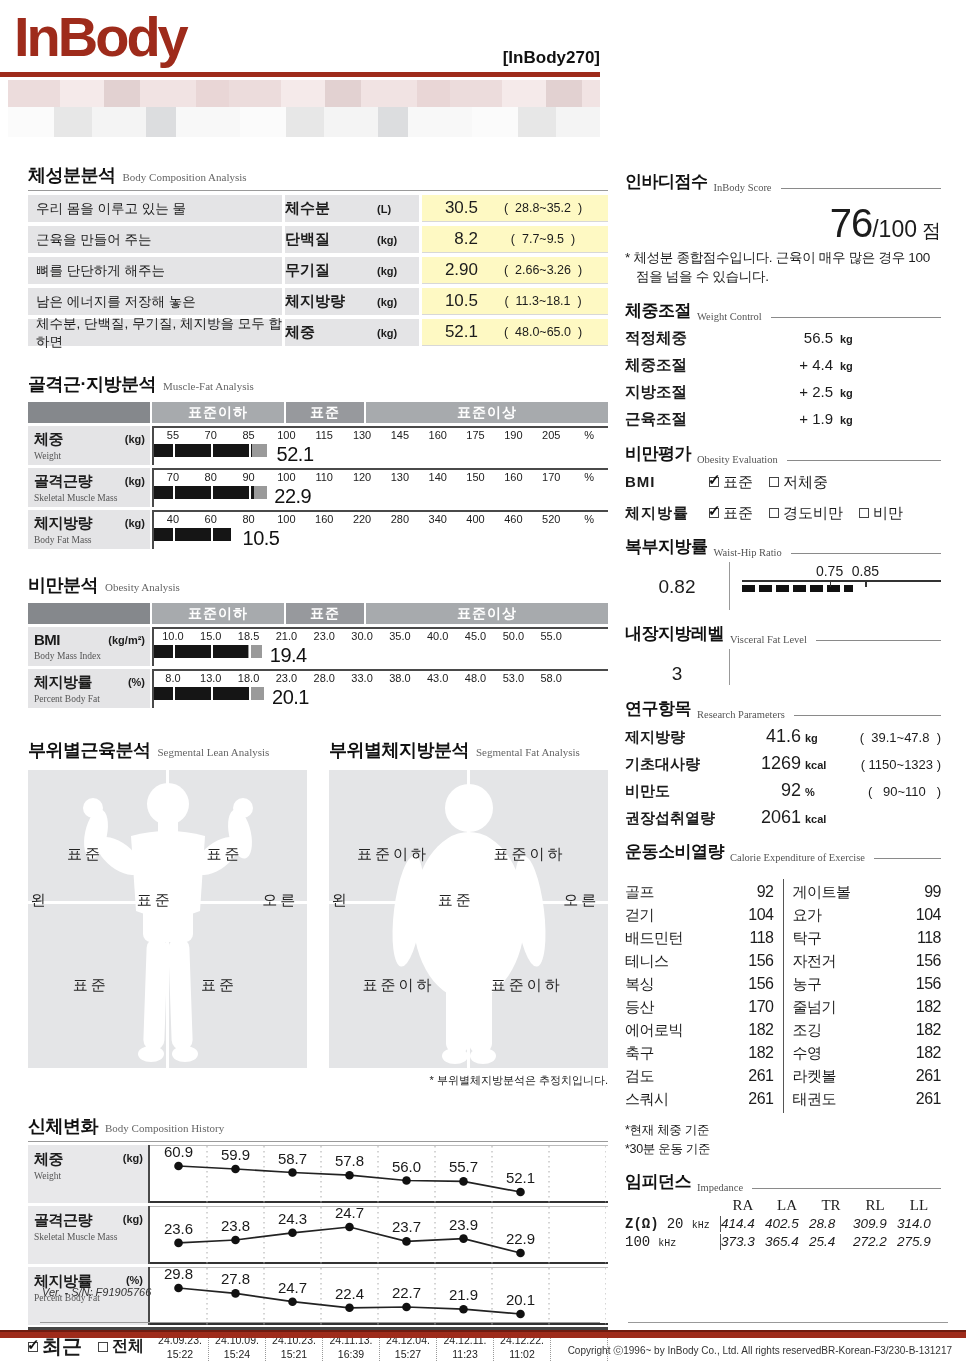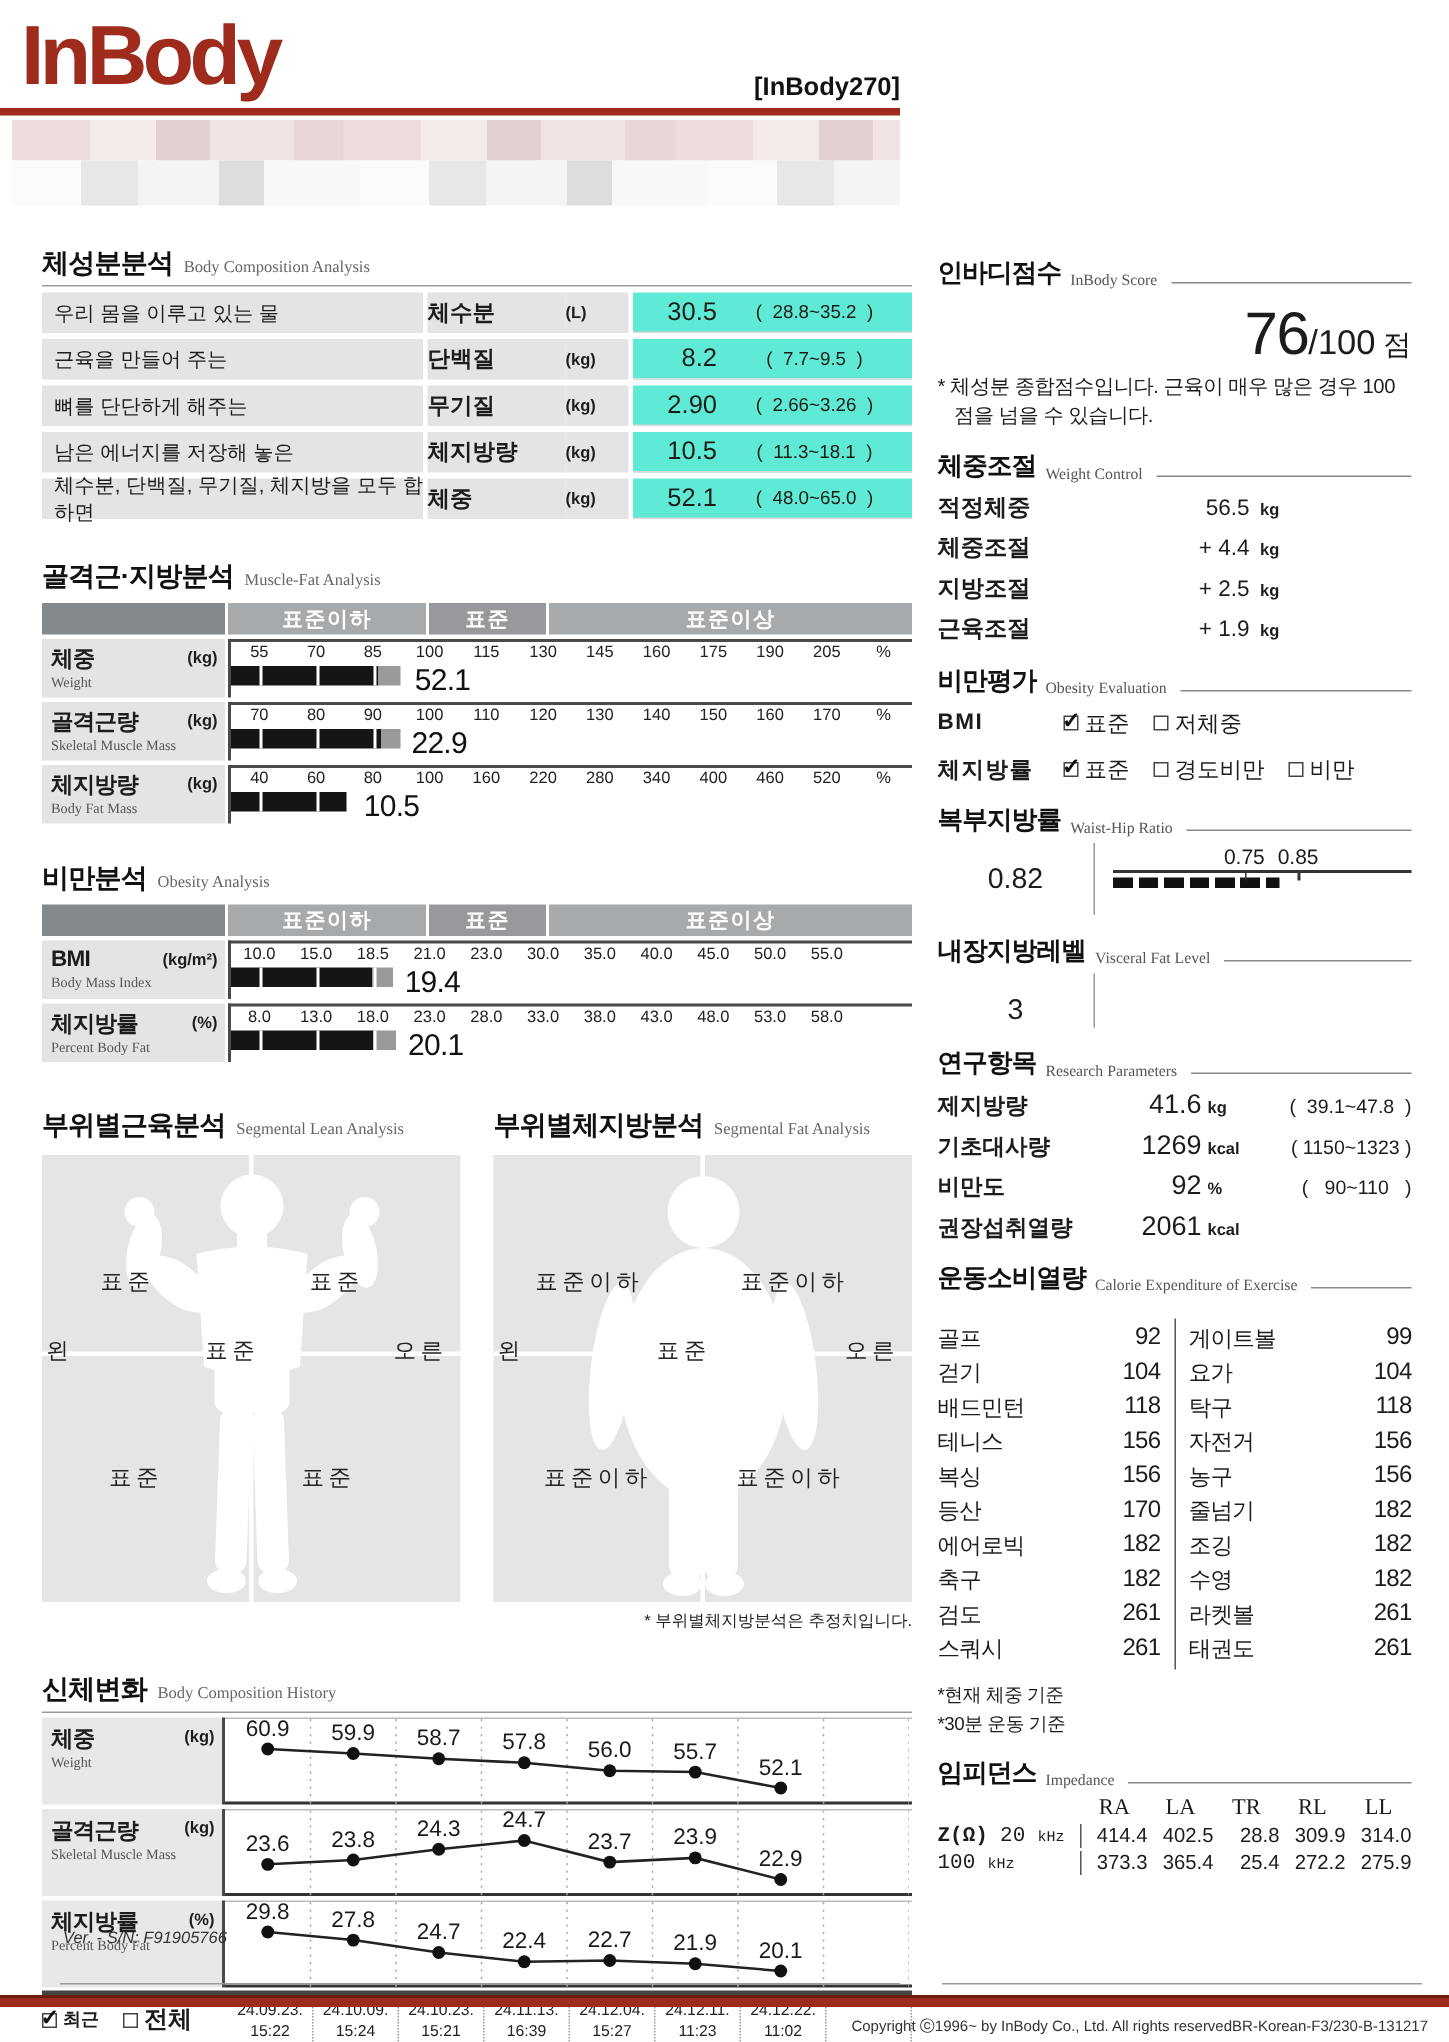--- a/index.html
+++ b/index.html
@@ -26,21 +26,21 @@
   .str { display:flex; align-items:flex-end; gap:6px; margin-top:12px; }
   .str .ko { font-size:17px; font-weight:bold; color:#111; letter-spacing:-0.5px; }
   .str .en { font-size:10.5px; color:#555; font-family:"Liberation Serif", serif; }
   .str .hline { flex:1; border-top:1px solid #8a8a8a; position:relative; top:-4px; margin-left:3px; }
 
   
   .bc-row { display:flex; height:27px; margin-top:4px; font-size:13.5px; align-items:stretch; }
   .bc-desc { flex:1; background:#e4e4e6; display:flex; align-items:center; padding-left:8px; }
   .bc-name { width:92px; background:#e4e4e6; margin-left:3px; display:flex; align-items:center; font-size:15px; font-weight:bold; }
   .bc-unit { width:42px; background:#e4e4e6; display:flex; align-items:center; font-size:11px; font-weight:bold; }
-  .bc-val { width:186px; margin-left:3px; background:#5eead4; border-bottom:1px solid #d8d8d8; display:flex; align-items:center; }
+  .bc-val { width:186px; margin-left:3px; background:#fef9c3; border-bottom:1px solid #d8d8d8; display:flex; align-items:center; }
   .bc-val .v { width:56px; text-align:right; font-size:17px; }
   .bc-val .rng { flex:1; text-align:center; font-size:12.5px; white-space:pre; }
 
   
   .zone-row { display:flex; height:21px; margin-top:6px; }
   .zone-row > div { color:#fff; font-weight:bold; font-size:14px; text-align:center; line-height:21px; letter-spacing:1px; }
   .zlab { width:122px; background:#85888c; margin-right:2px; }
   .z1 { width:132px; background:#a7aaad; margin-right:2px; }
   .z2 { width:78px;  background:#97999d; margin-right:2px; }
   .z3 { flex:1; background:#a7aaad; }
@@ -126,21 +126,21 @@
   .ex-val { font-size:16px; }
   .ex-note { font-size:12.5px; margin-top:9px; letter-spacing:-0.3px; }
 
   .imp-h { display:flex; font-family:"Liberation Serif", serif; font-size:15px; margin-top:4px; }
   .imp-sp { width:96px; }
   .imp-h span { flex:1; text-align:center; }
   .imp-row { display:flex; font-size:13.5px; margin-top:2px; }
   .imp-rowlab { width:96px; text-align:left; padding-right:8px; border-right:1.5px solid #555; font-family:Liberation Mono, monospace; white-space:nowrap; }
   .imp-rowlab b { font-size:14px; }
   .imp-rowlab .khz { font-size:10px; }
-  .imp-row span.cell { flex:1; text-align:right; }
+  .imp-row span.cell { flex:1; text-align:left;font-style:italic; }
 
   
   .foot-line-l { position:absolute; left:40px; top:1322px; width:560px; border-top:1.5px solid #999; }
   .foot-line-r { position:absolute; left:628px; top:1322px; width:320px; border-top:1.5px solid #999; }
   .foot-bar { position:absolute; left:0; top:1330px; width:966px; height:8px; background:#9e2b1b; border-top:2px solid #6f1c10; }
   .foot-l { position:absolute; left:42px; top:1286px; font-size:11px; font-style:italic; color:#333; }
   .foot-r { position:absolute; right:14px; top:1344px; font-size:10px; color:#333; }
 </style>
 </head>
 <body>
@@ -572,21 +572,21 @@
               <circle cx="370.5" cy="46.0" r="4.3" fill="#111"></circle>
               <text x="370.5" y="37.0" text-anchor="middle" font-size="15" fill="#1a1a1a" font-family="Liberation Sans, sans-serif">20.1</text>
             </svg>
         </div>
       </div>
 
       <div class="hist-dates">
         <div class="hist-legend">
           <span class="opt">
             <span class="cb checked"></span>
-            <span style="font-size:12px">최근</span>
+            <span style="font-size:20px">최근</span>
           </span>
           <span class="opt">
             <span class="cb"></span>
             <span style="font-size:16px">전체</span>
           </span>
         </div>
         <div style="display:flex">
 
         <div class="date-cell">
             <div>24.09.23.</div>

